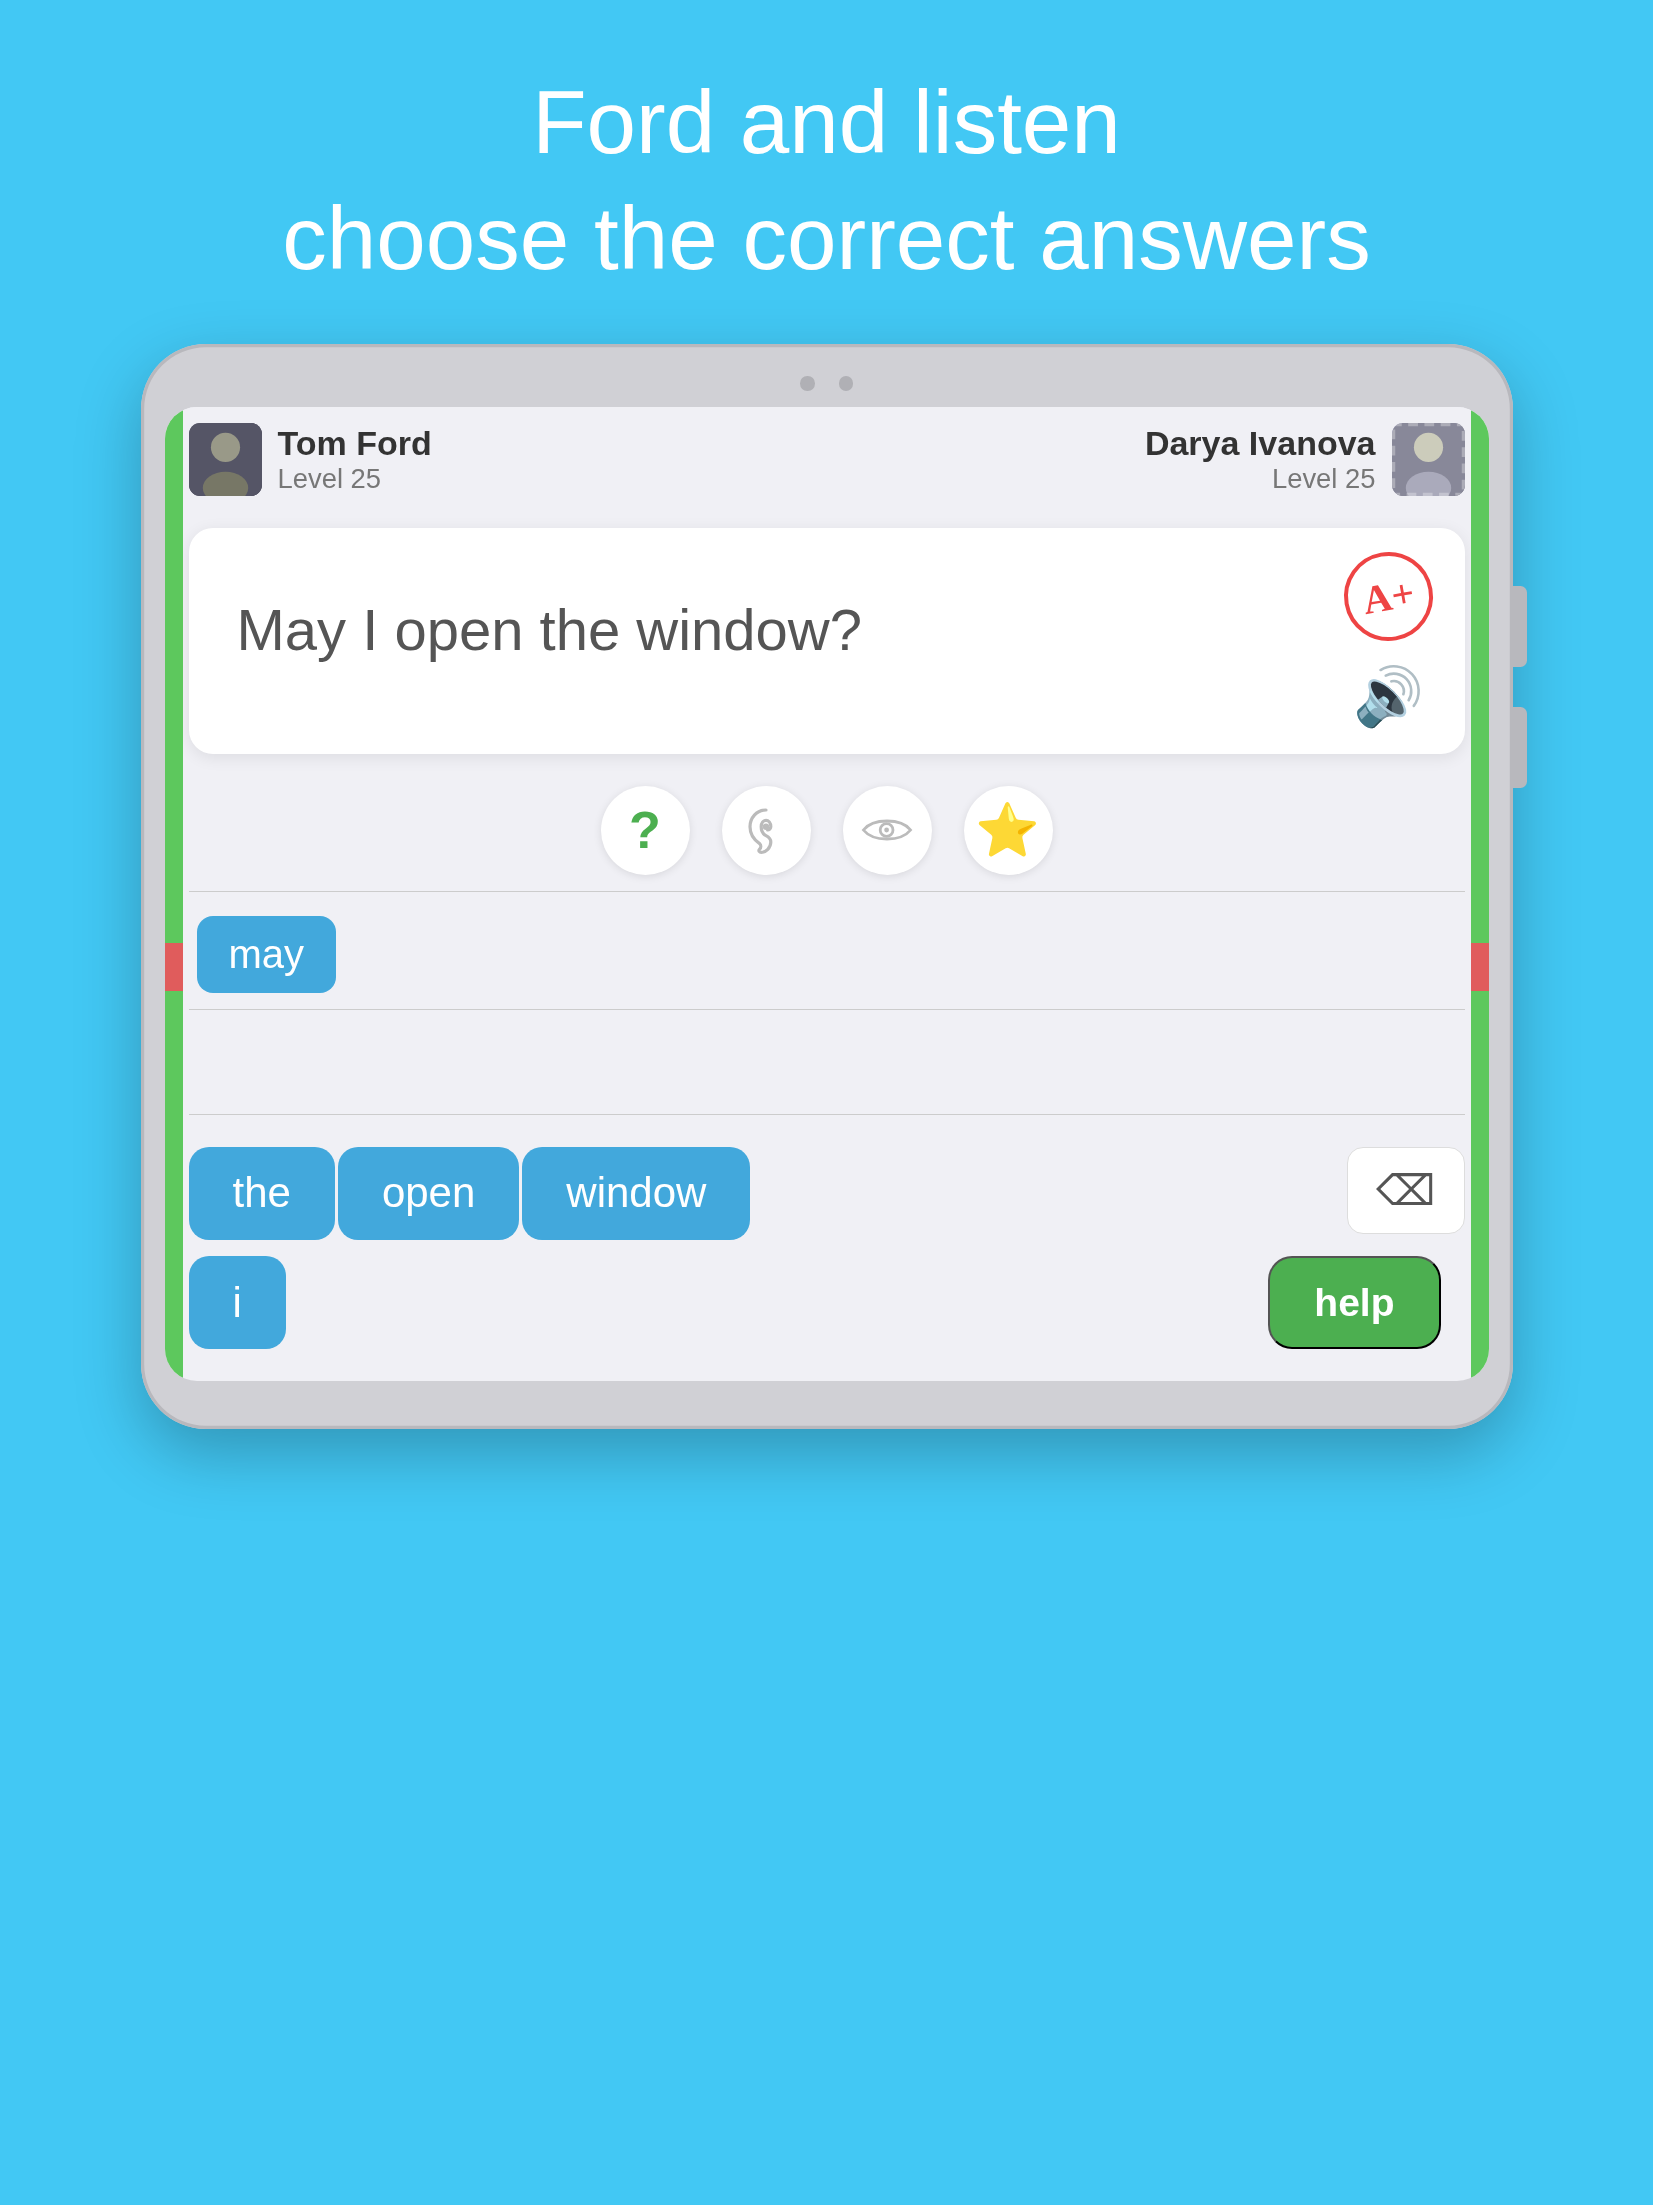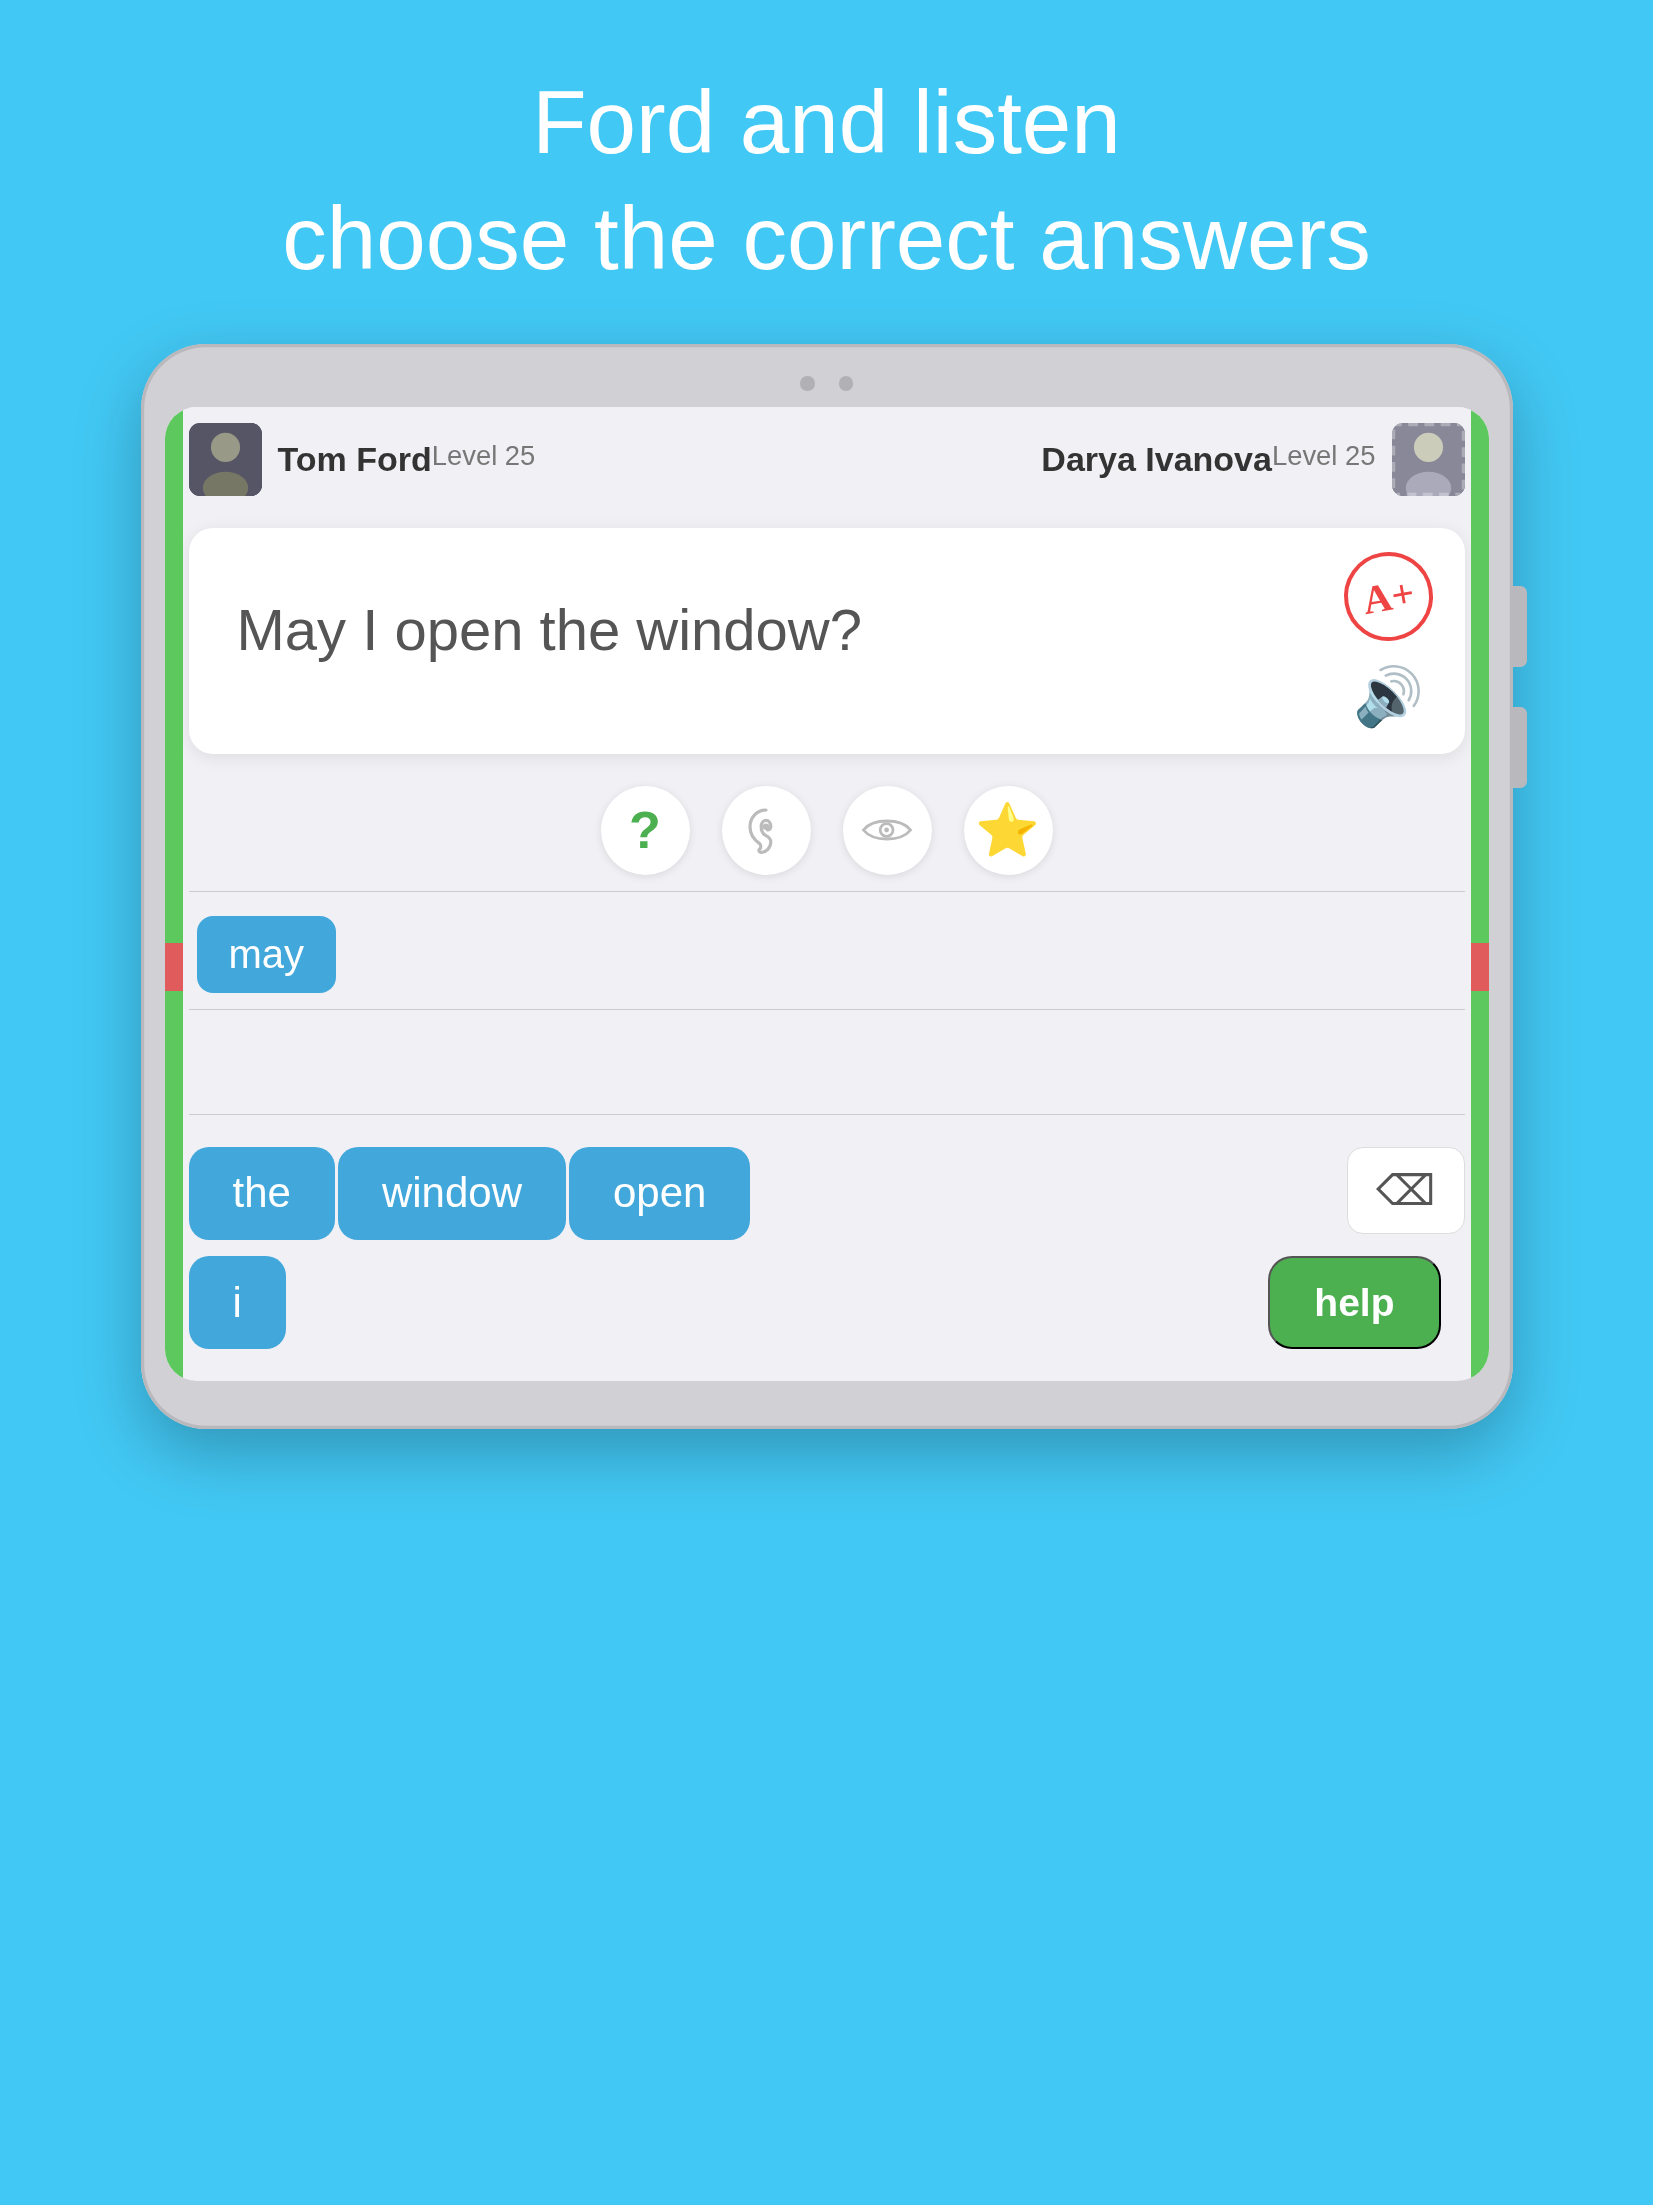--- a/index.html
+++ b/index.html
@@ -141,20 +141,21 @@
     }
 
     .avatar-right-bg {
       width: 100%;
       height: 100%;
       background: linear-gradient(135deg, #aac 0%, #889 50%, #667 100%);
     }
 
     .player-info {
       display: flex;
+      flex-direction: column;
     }
 
     .player-name {
       font-size: 34px;
       font-weight: 600;
       color: #333;
     }
 
     .player-level {
       font-size: 27.4px;
@@ -431,22 +432,22 @@
         <div style="margin: 0 24px; border-bottom: 1.2px solid #ccc;"></div>
 
         <div class="answer-area">
           <div class="answer-token">may</div>
         </div>
 
         <div class="answer-area-2"></div>
 
         <div class="word-choices">
           <button class="word-btn">the</button>
+          <button class="word-btn">open</button>
           <button class="word-btn">window</button>
-          <button class="word-btn">open</button>
           <button class="backspace-btn">⌫</button>
         </div>
 
         <div class="word-choices-row2">
           <button class="word-btn">i</button>
           <button class="help-btn">help</button>
         </div>
 
       </div>
 

